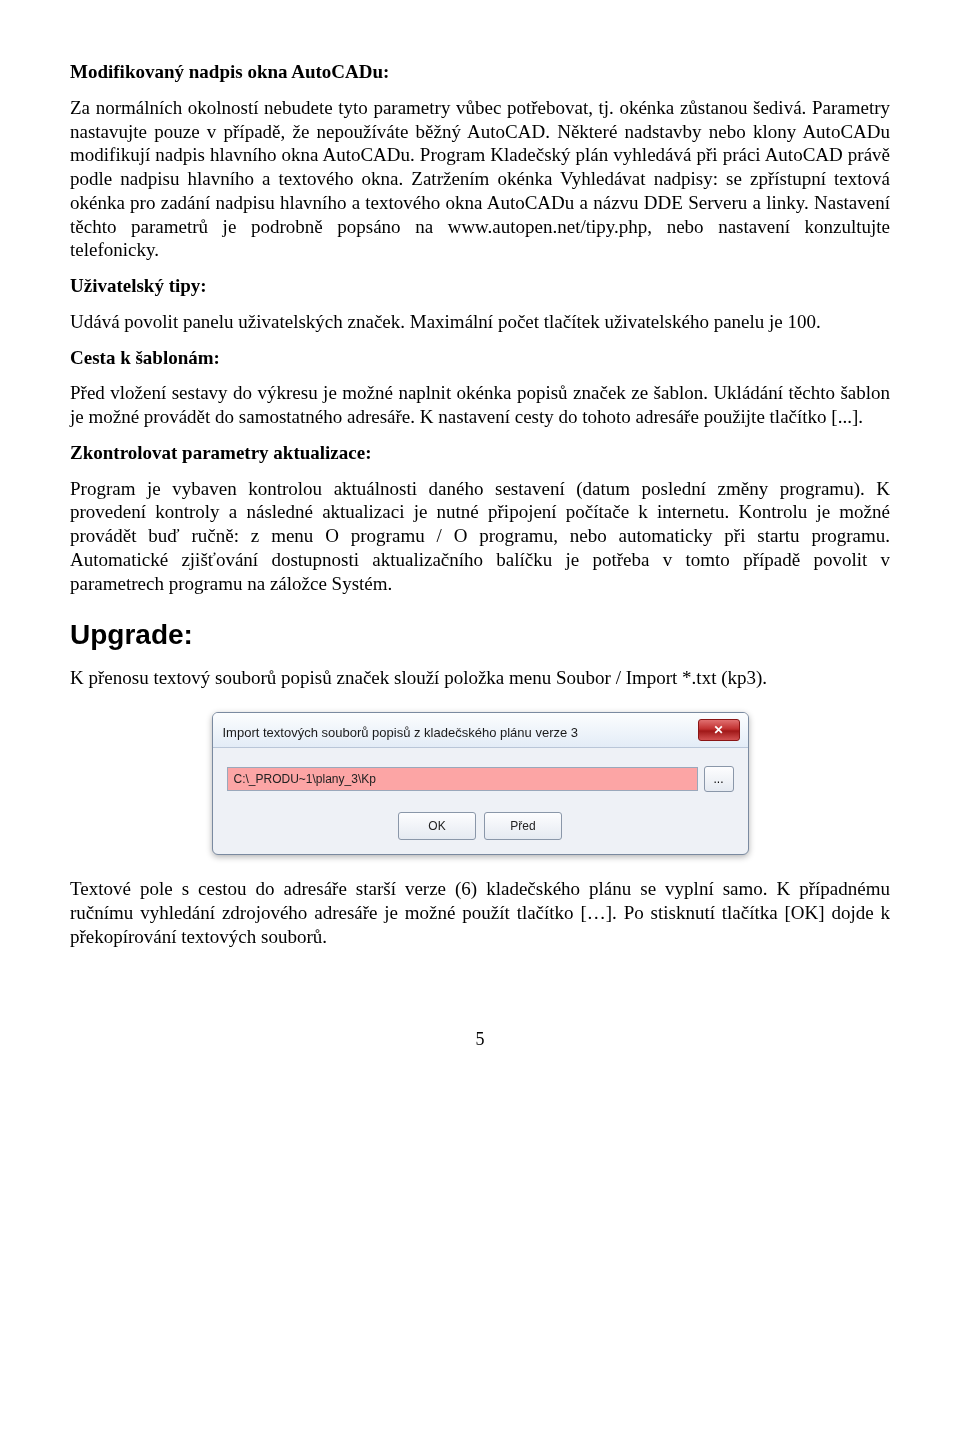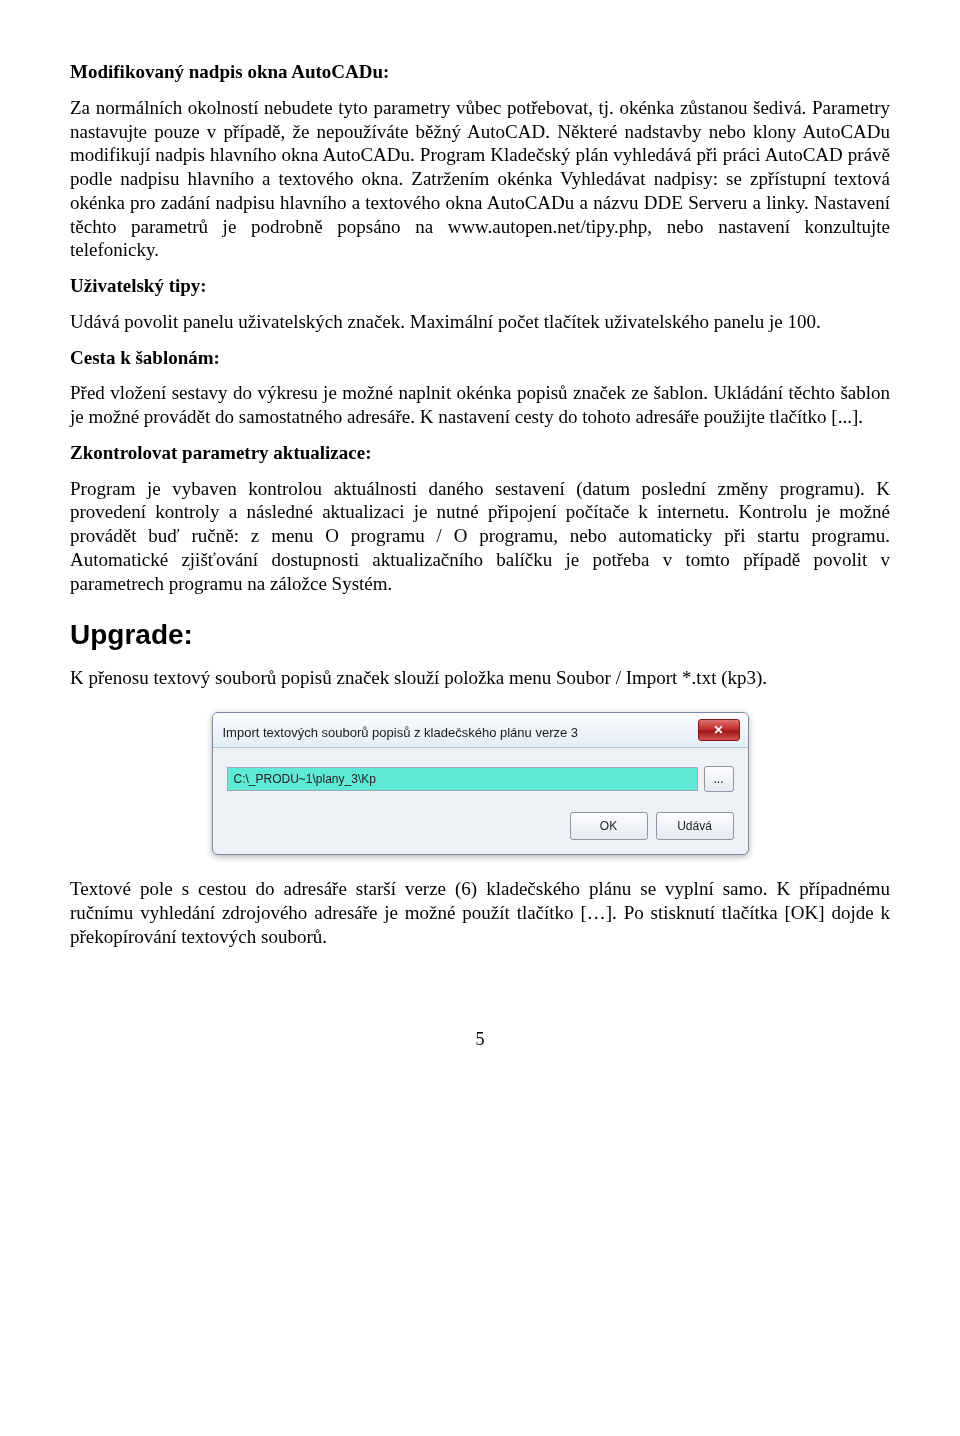--- a/index.html
+++ b/index.html
@@ -70,40 +70,40 @@
   .path-row {
     display: flex;
     align-items: center;
     gap: 6px;
     margin-bottom: 20px;
   }
   .path-input {
     flex: 1;
     height: 22px;
     border: 1px solid #9aa8bb;
-    background: #5eead4;
+    background: #fca5a5;
     padding: 0 6px;
     font-family: "Segoe UI", Tahoma, Arial, sans-serif;
     font-size: 12px;
     color: #222;
   }
   .browse-btn {
     width: 28px;
     height: 24px;
     border: 1px solid #8a97a9;
     border-radius: 3px;
     background: linear-gradient(#fdfdfe, #e5eaf1);
     font-size: 12px;
     display: flex;
     align-items: center;
     justify-content: center;
   }
   .btn-row {
     display: flex;
-    justify-content: flex-end;
+    justify-content: center;
     gap: 8px;
   }
   .dlg-btn {
     min-width: 76px;
     height: 26px;
     border: 1px solid #8a97a9;
     border-radius: 3px;
     background: linear-gradient(#fdfdfe, #e5eaf1);
     font-family: "Segoe UI", Tahoma, Arial, sans-serif;
     font-size: 12px;
@@ -146,21 +146,21 @@
     </div>
     <div class="dlg-body">
       <div class="path-row">
         <input class="path-input" type="text" readonly="" value="C:\_PRODU~1\plany_3\Kp" style="">
         <div class="browse-btn">
           <span>...</span>
         </div>
       </div>
       <div class="btn-row">
         <div class="dlg-btn">OK</div>
-        <div class="dlg-btn">Udává</div>
+        <div class="dlg-btn">Před</div>
       </div>
     </div>
   </div>
 </div>
 
 <p>Textové pole s cestou do adresáře starší verze (6) kladečského plánu se vyplní samo. K případnému ručnímu vyhledání zdrojového adresáře je možné použít tlačítko […]. Po stisknutí tlačítka [OK] dojde k překopírování textových souborů.</p>
 
 <div class="page-num">5</div>
 
 </body></html>

